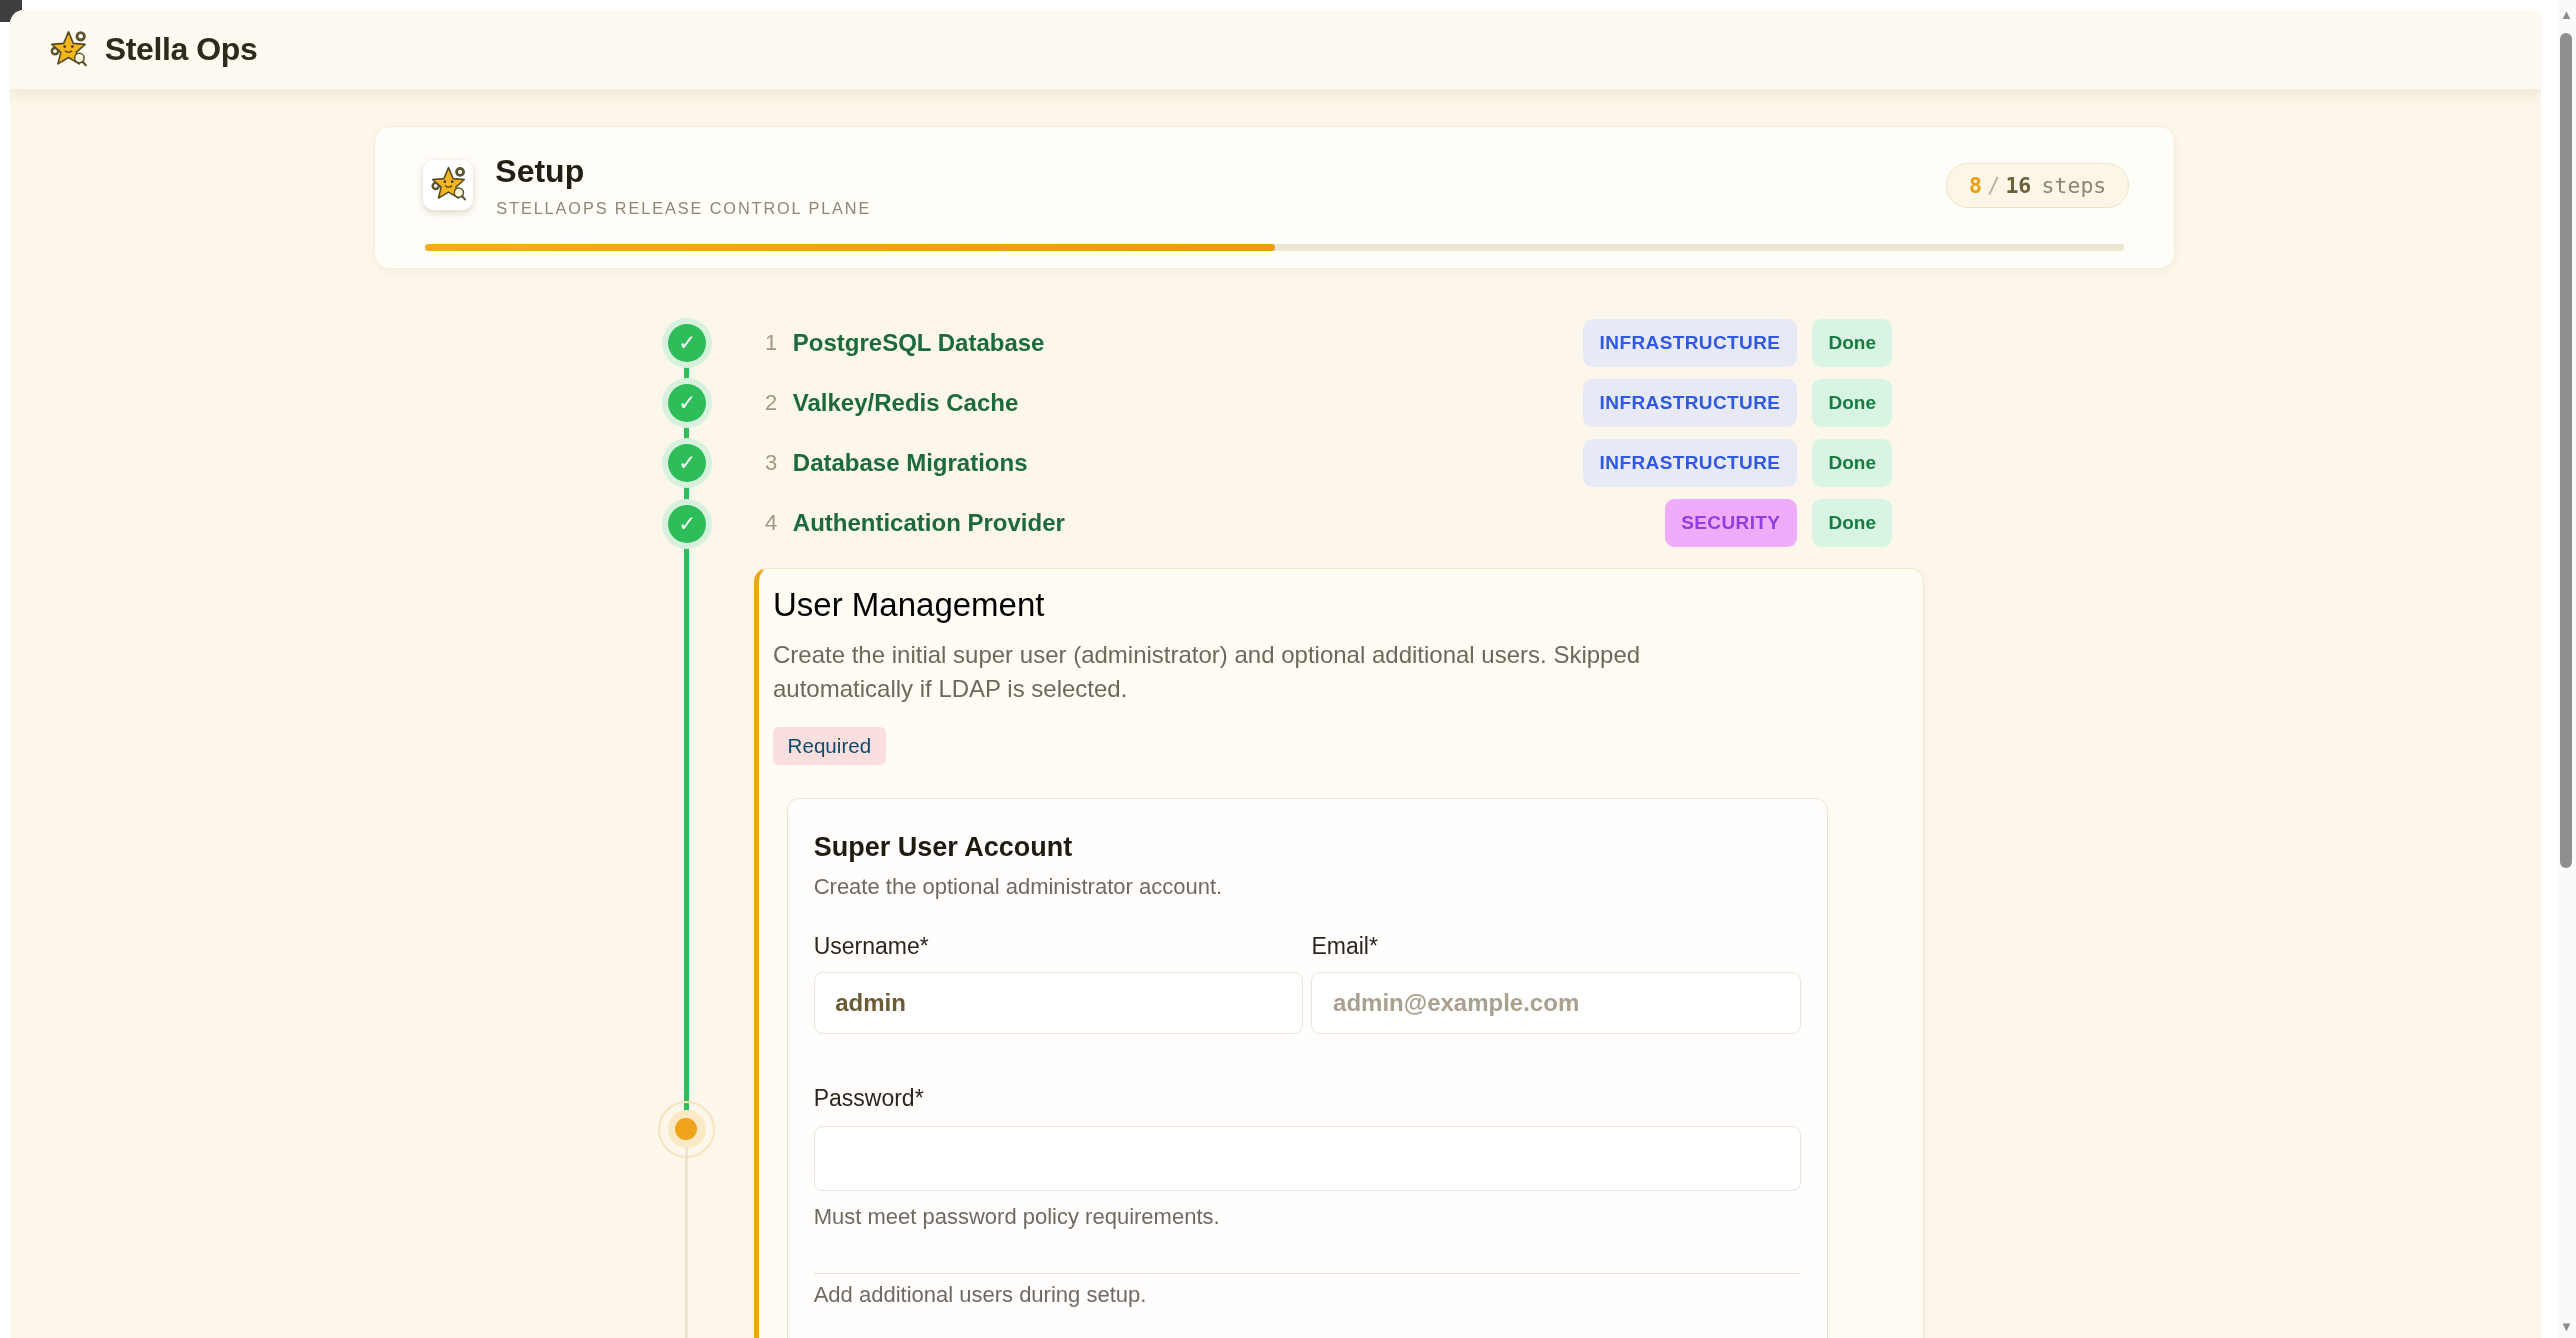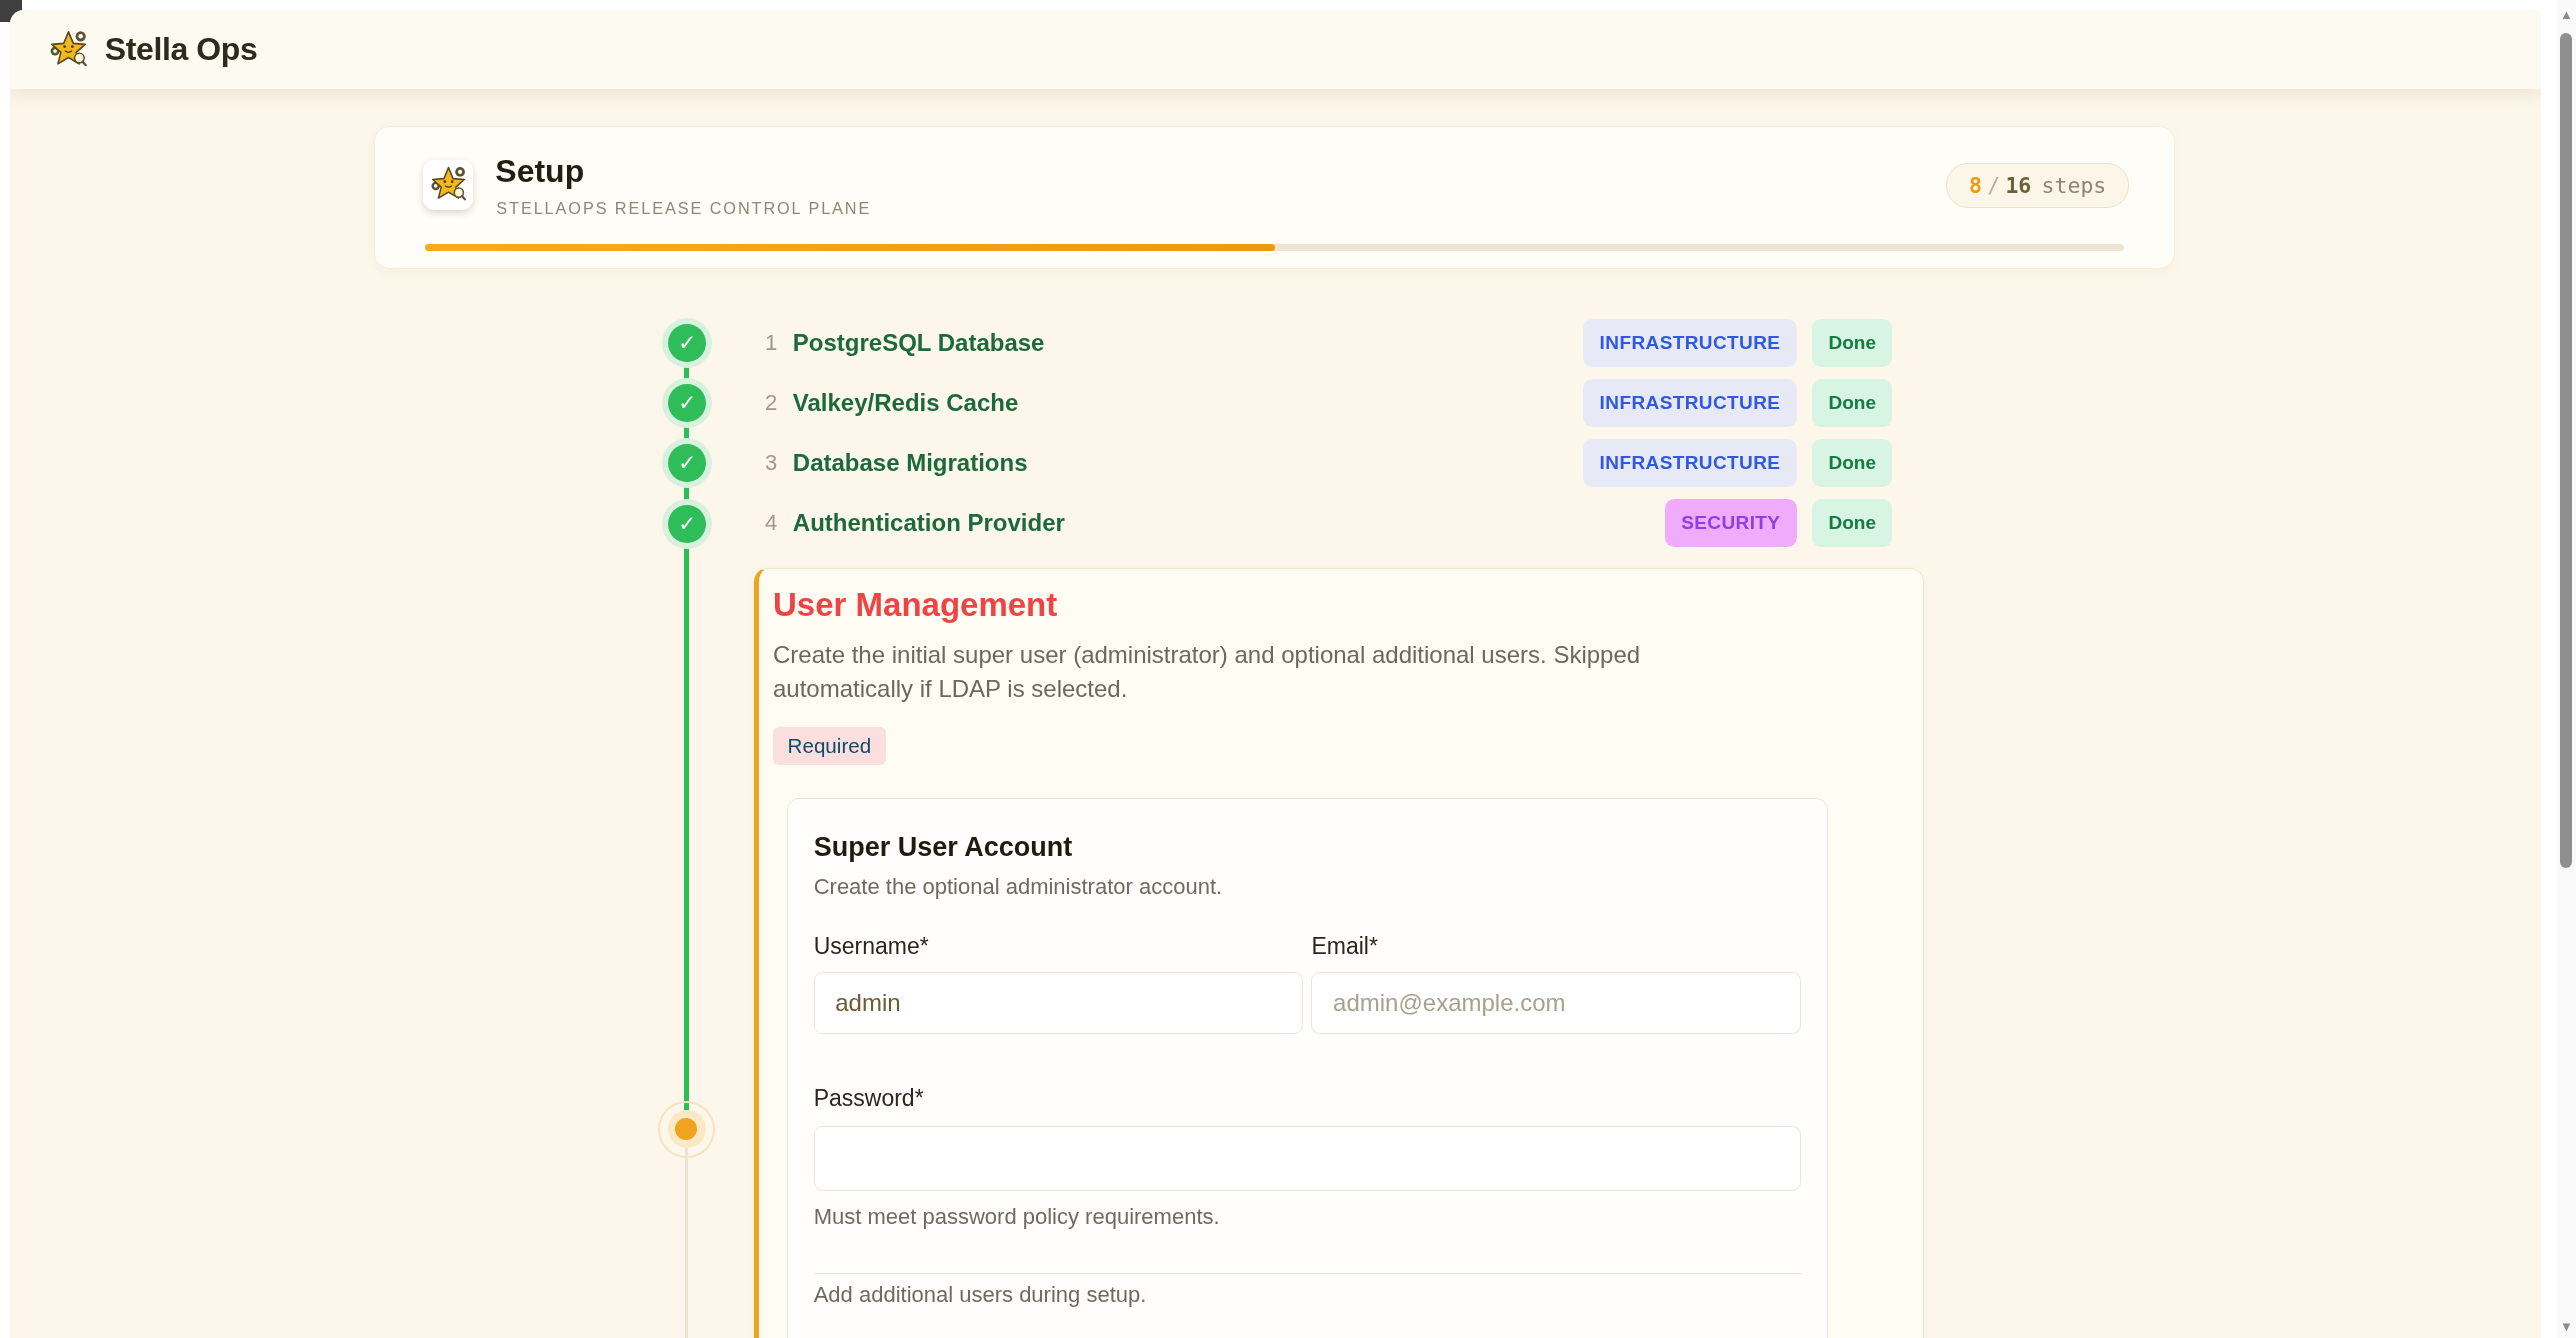--- a/index.html
+++ b/index.html
@@ -60,36 +60,36 @@
   .step-badges { display:flex; align-items:center; gap:15.5px; }
   .badge { height:48px; display:flex; align-items:center; padding:0 16.3px; border-radius:9.4px;
            font-size:19px; font-weight:700; }
   .badge-cat { letter-spacing:0.4px; }
 
   
   .um-panel { position:absolute; left:744px; top:558px; width:1170px; height:781px;
               background:#FFFCF4; border:0.9px solid #F2E7CE; border-left:5.2px solid #F0A41C;
               border-bottom:none; border-radius:13.7px 13.7px 0 0; z-index:2;
               padding:17px 0 0 13.7px; box-shadow:0 1.7px 6.9px rgba(150,120,60,.05); }
-  .um-title { font-size:33px; font-weight:700; color:#ef4444; }
+  .um-title { font-size:33px; font-weight:400; color:#000000; }
   .um-desc { margin-top:13.7px; width:949px; font-size:24px; line-height:1.43; color:#6E675C; }
   .required-badge { display:inline-block; margin-top:20.6px; background:#FBDFDE; color:#0c4a6e;
                     font-size:20.6px; padding:6.9px 14.6px; border-radius:6px; }
 
   .su-card { margin-top:33px; margin-left:13.7px; width:1041px; height:653px;
              background:#FFFEFC; border:0.9px solid #EBE5D6; border-radius:12px;
              padding:33px 26px 0 26px; }
   .su-title { font-size:27px; font-weight:700; color:#1F1B10; }
   .su-desc { margin-top:11px; font-size:22px; color:#6F6A5F; }
   .field-grid { margin-top:33px; display:flex; gap:8.6px; }
   .field-col { flex:1; }
   .field-label { font-size:23px; color:#2B261C; margin-bottom:12px; }
   .text-input { width:100%; height:62px; background:#fff; border:0.9px solid #E9E5DA; border-radius:8.6px;
                 font-size:24px; padding:0 20.6px; outline:none; color:#6B5A33;
-                font-family:"Liberation Sans","DejaVu Sans",sans-serif; }
+                font-family:"Liberation Sans","DejaVu Sans",sans-serif;font-weight:bold; }
   .text-input::placeholder { color:#A9A08E; }
   .password-block { margin-top:51px; }
   .password-input { margin-top:1.7px; height:65px; color:#3a362c; }
   .helper-text { margin-top:13.7px; font-size:22px; color:#6F6A5F; }
   .divider { margin-top:43px; border:none; border-top:0.9px solid #E8E2D3; }
   .au-title { margin-top:38px; font-size:26px; font-weight:700; color:#473A12; }
   .au-desc { margin-top:7.7px; font-size:22px; color:#6F6A5F; }
 
   
   .white-gap { position:absolute; right:19px; top:0; bottom:0; width:15.5px; background:#fff; z-index:2; }

